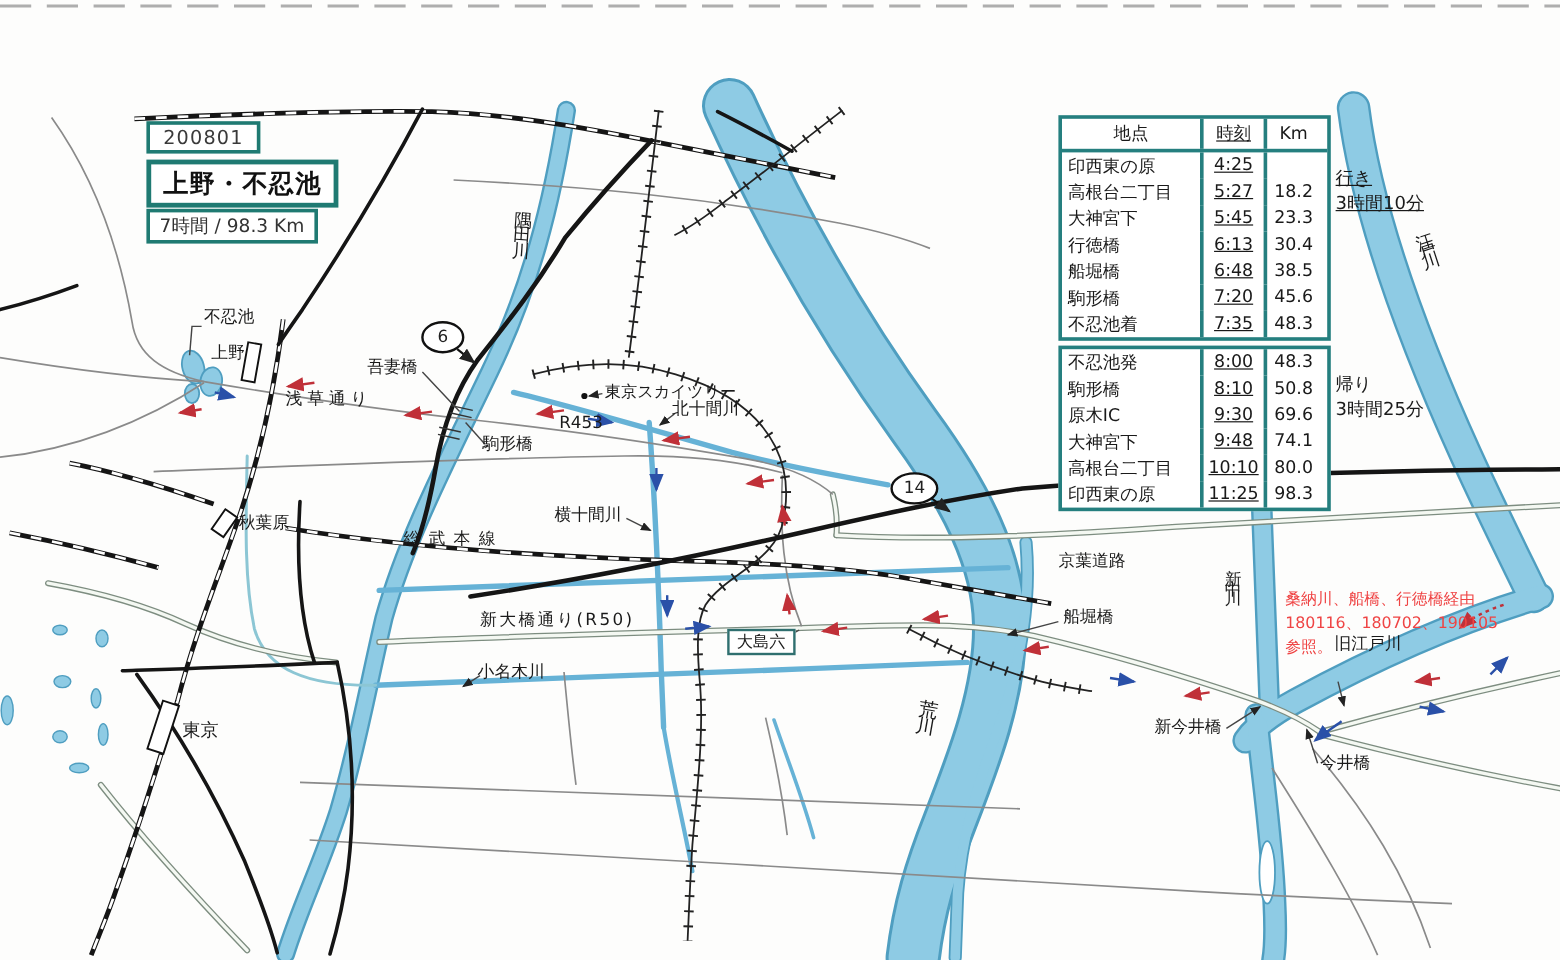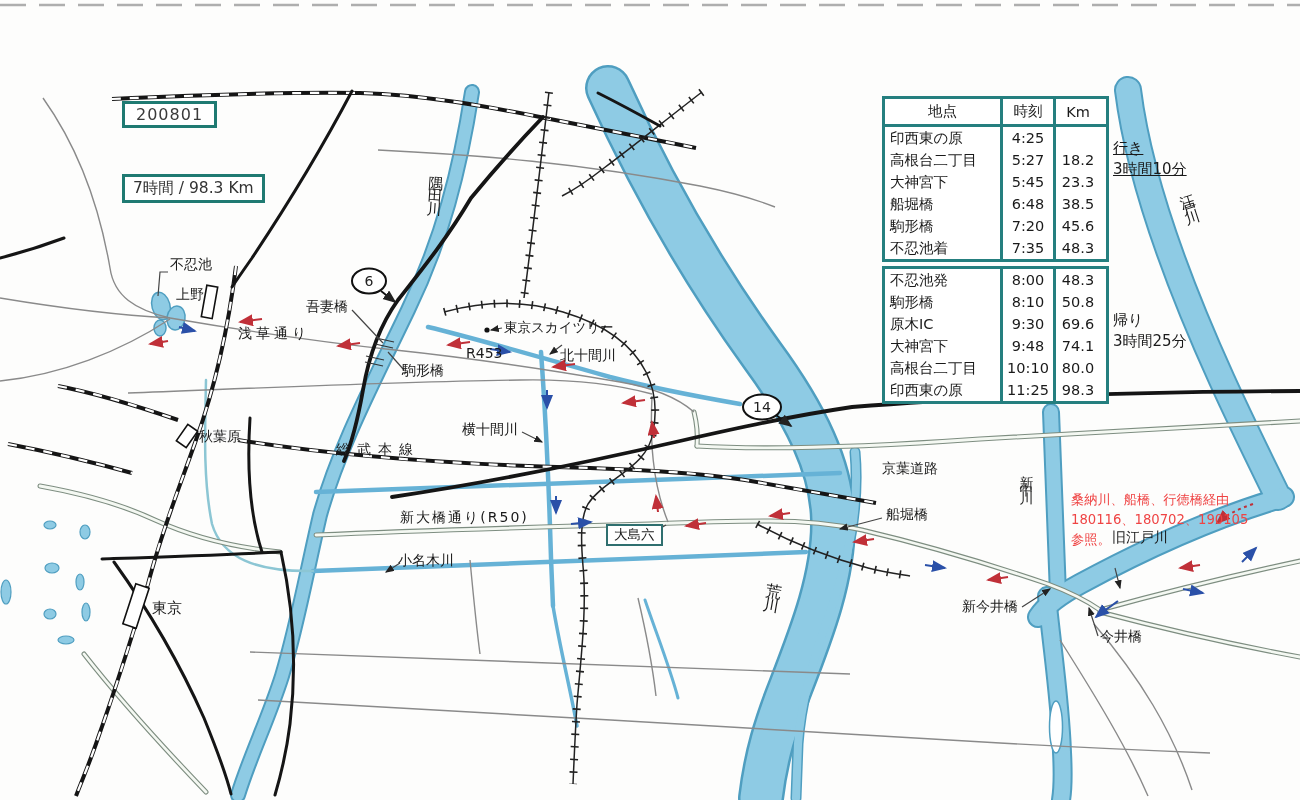--- a/index.html
+++ b/index.html
@@ -11,21 +11,21 @@
   .tbox{position:absolute;background:#fff;color:#3a3a3a;}
   
   .tb1{left:122px;top:101px;border:3px solid #1f7a72;padding:1px 11px;font-size:16px;letter-spacing:1px;}
   .tb2{left:122px;top:133px;border:4px solid #1f7a72;padding:2px 10px;font-size:21px;font-weight:bold;color:#111;letter-spacing:1px;}
   .tb3{left:122px;top:174px;border:3px solid #1f7a72;padding:1px 8px;font-size:15.5px;color:#333;}
   
   #timetable{position:absolute;left:882px;top:96px;width:227px;}
   .tsec{border:3px solid #257f7f;background:#fff;margin-bottom:4px;}
   .trow{display:grid;grid-template-columns:115px 56px 44px;align-items:center;height:22px;font-size:14.5px;}
   .trow .c1{padding-left:5px;text-align:left;}
-  .trow .c2{border-left:3px solid #257f7f;border-right:3px solid #257f7f;height:100%;display:flex;align-items:center;justify-content:center;}
+  .trow .c2{border-left:3px solid #257f7f;border-right:3px solid #257f7f;height:100%;display:flex;align-items:center;justify-content:center;text-decoration:underline;}
   .trow .c3{text-align:center;}
   .thead{height:25px;border-bottom:3px solid #257f7f;font-size:14.5px;}
   .thead .c1{text-align:center;padding-left:0;}
   .obox{position:absolute;left:606px;top:524px;border:2px solid #2f6f6f;background:#fff;padding:0 6px;font-size:13.5px;}
   .note{position:absolute;left:1071px;top:490px;font-size:13.2px;line-height:20px;color:#ef4444;}
   .dur{position:absolute;font-size:15px;line-height:21px;}
   .badge{position:absolute;text-align:center;font-size:14px;color:#222;}
 </style>
 </head>
 <body>
@@ -238,20 +238,21 @@
     <path d="M556,496 L556,513" marker-end="url(#ba)"></path>
     <path d="M571,524 L591,522" marker-end="url(#ba)"></path>
     <path d="M925,565 L945,568" marker-end="url(#ba)"></path>
     <path d="M1183,589 L1203,593" marker-end="url(#ba)"></path>
     <path d="M1242,562 L1256,548" marker-end="url(#ba)"></path>
     <path d="M1118,601 C1110,607 1102,612 1096,617" marker-end="url(#ba)"></path>
   </g>
 </svg>
 
   <div class="tbox tb1">200801</div>
+  <div class="tbox tb2">上野・不忍池</div>
   <div class="tbox tb3">7時間 / 98.3 Km</div>
 
   <div id="timetable">
     <div class="tsec">
       <div class="trow thead">
         <div class="c1">地点</div>
         <div class="c2">時刻</div>
         <div class="c3">Km</div>
       </div>
       <div class="trow">
@@ -261,20 +262,25 @@
         </div>
       <div class="trow">
           <div class="c1">高根台二丁目</div>
           <div class="c2">5:27</div>
           <div class="c3">18.2</div>
         </div>
       <div class="trow">
           <div class="c1">大神宮下</div>
           <div class="c2">5:45</div>
           <div class="c3">23.3</div>
+        </div>
+      <div class="trow">
+          <div class="c1">行徳橋</div>
+          <div class="c2">6:13</div>
+          <div class="c3">30.4</div>
         </div>
       <div class="trow">
           <div class="c1">船堀橋</div>
           <div class="c2">6:48</div>
           <div class="c3">38.5</div>
         </div>
       <div class="trow">
           <div class="c1">駒形橋</div>
           <div class="c2">7:20</div>
           <div class="c3">45.6</div>
@@ -333,21 +339,21 @@
     <div>180116、180702、190105</div>
     <div>参照。</div>
   </div>
 
   <div class="lbl vert" style="left:428px;top:165px;letter-spacing:12px;font-size:15px;transform:rotate(4deg);">隅田川</div>
   <div class="lbl vert" style="left:1172px;top:183px;letter-spacing:8px;font-size:15px;transform:rotate(-18deg);">江戸川</div>
   <div class="lbl vert" style="left:768px;top:570px;letter-spacing:14px;font-size:16px;transform:rotate(10deg);">荒川</div>
   <div class="lbl vert" style="left:1019px;top:464px;letter-spacing:8px;">新中川</div>
   <div class="lbl" style="left:1112px;top:529px;">旧江戸川</div>
   <div class="lbl" style="left:398px;top:552px;">小名木川</div>
-  <div class="lbl" style="left:560px;top:333px;margin-top:14px;">北十間川</div>
+  <div class="lbl" style="left:560px;top:333px;">北十間川</div>
   <div class="lbl" style="left:462px;top:421px;">横十間川</div>
   <div class="lbl" style="left:170px;top:256px;">不忍池</div>
   <div class="lbl" style="left:176px;top:286px;">上野</div>
   <div class="lbl" style="left:238px;top:325px;letter-spacing:4px;">浅草通り</div>
   <div class="lbl" style="left:306px;top:298px;">吾妻橋</div>
   <div class="lbl" style="left:402px;top:362px;">駒形橋</div>
   <div class="lbl" style="left:504px;top:320px;font-size:13.5px;">東京スカイツリー</div>
   <div class="lbl" style="left:466px;top:345px;">R453</div>
   <div class="lbl" style="left:199px;top:428px;">秋葉原</div>
   <div class="lbl" style="left:336px;top:441px;letter-spacing:7px;">総武本線</div>

